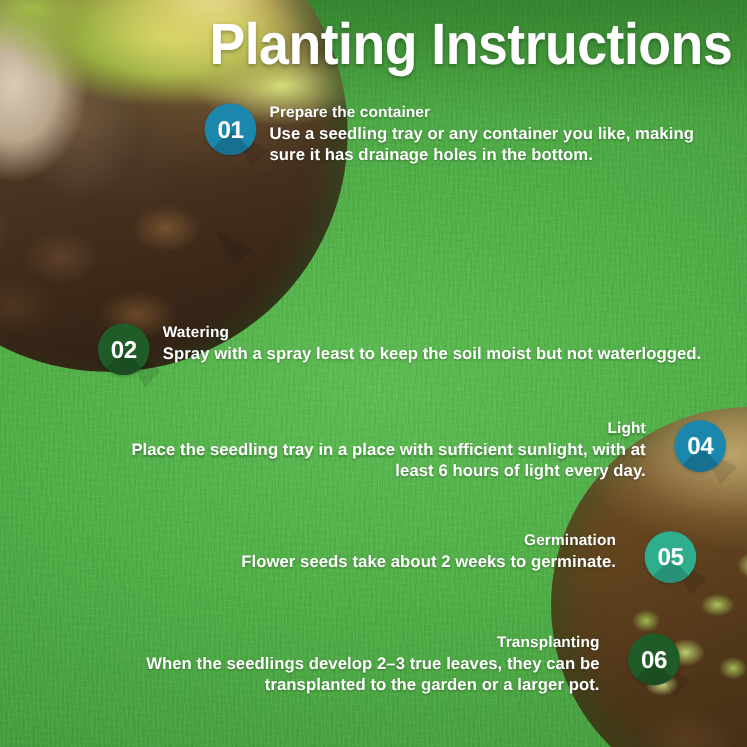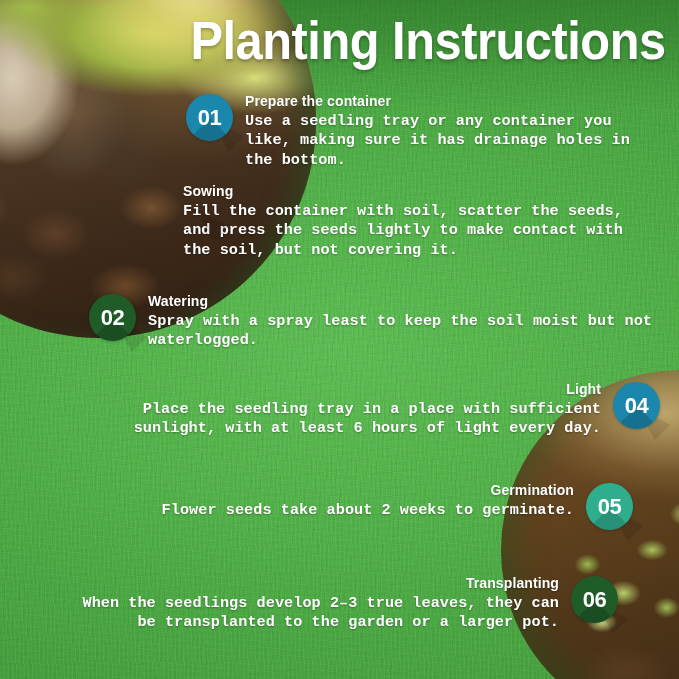--- a/index.html
+++ b/index.html
@@ -201,36 +201,35 @@
     pointer-events: none;
     clip-path: polygon(0 0, 100% 55%, 55% 100%);
   }
 
   .step-text {
     position: relative;
     color: #ffffff;
     text-shadow: 0 1px 2px rgba(0,0,0,.32);
   }
   .step.left  .step-text { margin-left: 12px; text-align: left; }
-  .step.right .step-text { margin-right: 12px; text-align: right; }
+  .step.right .step-text { margin-right: 26px; text-align: right; }
 
   .step-title {
     font-size: 14px;
     font-weight: bold;
     line-height: 1.12;
     margin: 0 0 2px 0;
     letter-spacing: .1px;
   }
   .step-desc {
     font-size: 15.2px;
     font-weight: bold;
     line-height: 1.30;
     margin: 0;
     letter-spacing: .05px;
-    font-family: Liberation Mono, monospace;
   }
 
   
   #step-1 { left: 186px; top:  94px; width: 470px; }
   #step-2 { left: 171px; top: 184px; width: 470px; }
   #step-3 { left:  89px; top: 294px; width: 570px; }
 
   #step-4 { right:  19px; top: 382px; width: 560px; justify-content: flex-start; }
   #step-5 { right:  46px; top: 483px; width: 520px; justify-content: flex-start; }
   #step-6 { right:  61px; top: 576px; width: 560px; justify-content: flex-start; }
@@ -259,24 +258,20 @@
     </div>
     <div class="badge-tail" style="left:24px; top:24px;"></div>
     <div class="step-text">
       <p class="step-title">Prepare the container</p>
       <p class="step-desc">Use a seedling tray or any container you like, making sure it has drainage holes in the bottom.</p>
     </div>
   </div>
 
   <div class="step left" id="step-2">
     <div class="badge-tail" style="left:24px; top:24px;"></div>
-    <div class="step-text">
-      <p class="step-title">Sowing</p>
-      <p class="step-desc">Fill the container with soil, scatter the seeds, and press the seeds lightly to make contact with the soil, but not covering it.</p>
-    </div>
   </div>
 
   <div class="step left" id="step-3">
     <div class="badge" style="background:#1f5c28;">
       <span>02</span>
     </div>
     <div class="badge-tail" style="left:24px; top:24px;"></div>
     <div class="step-text">
       <p class="step-title">Watering</p>
       <p class="step-desc">Spray with a spray least to keep the soil moist but not waterlogged.</p>

